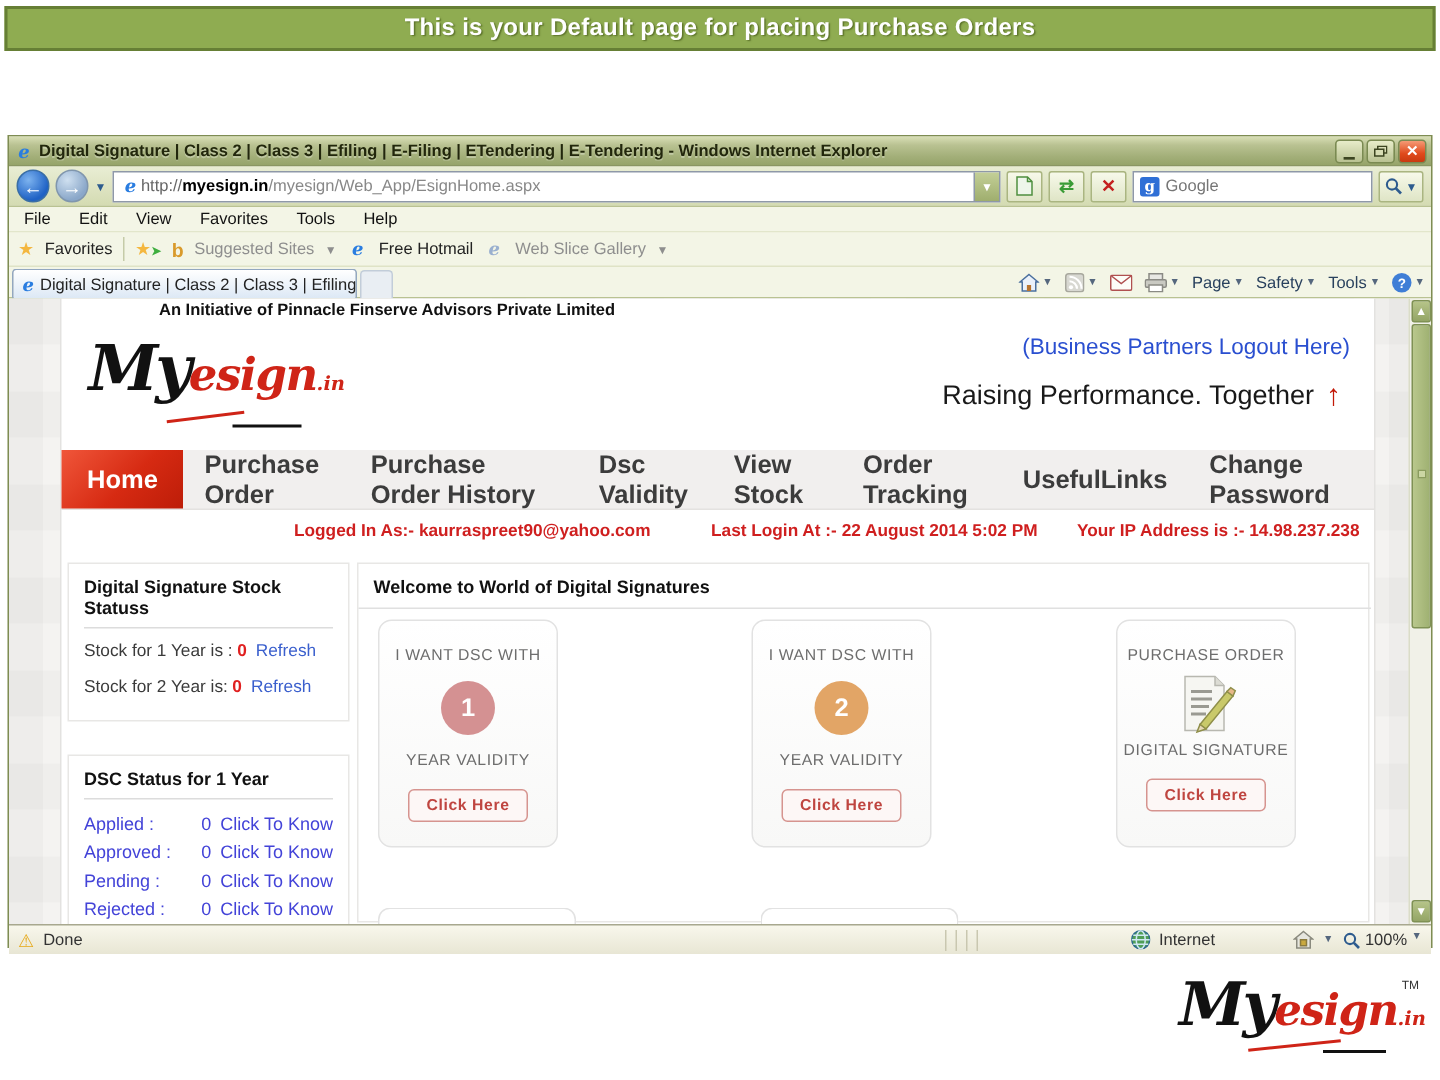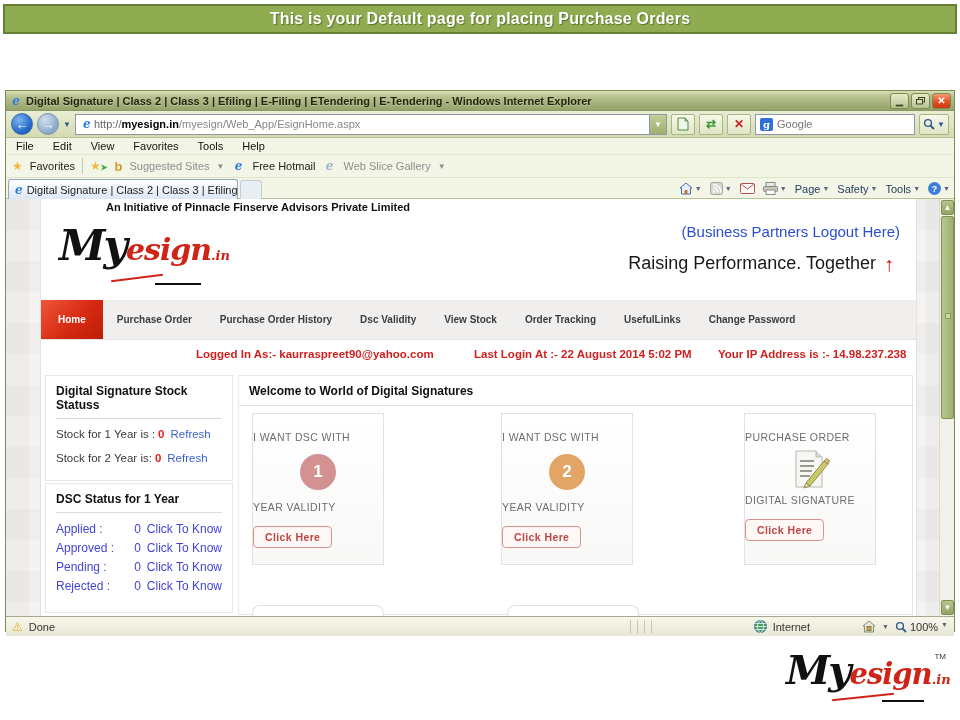--- a/index.html
+++ b/index.html
@@ -93,45 +93,45 @@
   .logo-my { font-size:42px; color:#111; letter-spacing:-2px; }
   .logo-esign { font-size:30px; color:#cf2417; letter-spacing:-1px; }
   .logo-in { font-size:13px; color:#cf2417; }
   .logo-swoosh { position:absolute; left:52px; top:52px; width:52px; height:2px; background:#cf2417; transform:rotate(-7deg); }
   .logo-uline { position:absolute; left:96px; top:58px; width:46px; height:2px; background:#111; }
   .tagline { position:absolute; right:22px; top:54px; font-size:18px; color:#191919; display:flex; align-items:center; gap:8px; }
   .uparrow { color:#c21807; font-size:20px; font-weight:bold; line-height:1; }
 
   
   .navbar { position:absolute; left:0; top:101px; width:875px; height:40px; background:#f1efee;
-    display:flex; align-items:stretch; font-size:10px; border-bottom:1px solid #e4e2e0; }
+    display:flex; align-items:stretch; font-size:17px; border-bottom:1px solid #e4e2e0;justify-content:flex-end; }
   .navitem { display:flex; align-items:center; padding:0 14px; color:#3c3c3c; font-weight:bold; cursor:pointer; }
   .navitem.active { background:linear-gradient(135deg,#f0563a,#d62a12 55%,#bd1d08); color:#fff; padding:0 17px; }
 
   .session { position:absolute; left:15px; top:144px; width:875px; height:24px; font-size:11.5px; font-weight:bold; color:#cf1f1f;margin-left:40px; }
   .session span { position:absolute; top:5px; white-space:nowrap; }
   .sess1 { left:100px; } .sess2 { left:378px; } .sess3 { left:622px; }
 
   
   .sbox { position:absolute; left:4px; width:188px; background:#fff; border:1px solid #e8e7e5; padding:8px 10px; }
-  .sbox1 { top:176px; height:106px; } .sbox2 { top:284px; height:130px; }
+  .sbox1 { top:176px; height:106px; } .sbox2 { top:304px; height:130px; }
   .sbox h3 { font-size:12px; color:#111; margin-bottom:6px; }
   .sbox .rule { height:1px; background:#dcdcdc; margin-bottom:9px; }
   .stockrow { font-size:11.5px; color:#3b3b3b; margin-bottom:12px; white-space:nowrap; }
   .stockrow .val { color:#e02020; font-weight:bold; margin:0 6px 0 3px; }
   .stockrow .act { color:#3a5fcd; cursor:pointer; }
   .dscrow { font-size:12px; color:#4343d8; font-weight:normal; margin-bottom:5px; display:flex; white-space:nowrap; }
   .dscrow .lbl { width:72px; } .dscrow .val { width:18px; text-align:right; margin-right:6px; } .dscrow .act { cursor:pointer; }
 
   
   .mainpanel { position:absolute; left:197px; top:176px; width:675px; height:240px; background:#fff; border:1px solid #e8e7e5; }
   .welcome { position:absolute; left:10px; top:8px; font-size:12px; font-weight:bold; color:#111; }
   .mainrule { position:absolute; left:0; top:29px; width:675px; height:1px; background:#e0e0e0; }
-  .card { position:absolute; top:37px; width:132px; height:152px; border:1px solid #e2e2e2; border-radius:0;
-    background:linear-gradient(#fff,#f8f8f7); padding-top:17px; }
+  .card { position:absolute; top:37px; width:120px; height:152px; border:1px solid #e2e2e2; border-radius:9px;
+    background:linear-gradient(#fff,#f8f8f7); text-align:center; padding-top:17px; }
   .card1 { left:13px; } .card2 { left:262px; } .card3 { left:505px; }
   .cardtop, .cardbottom { font-size:10.5px; color:#6d6d6d; letter-spacing:.4px; }
   .badge { width:36px; height:36px; border-radius:50%; margin:11px auto; color:#fff; font-size:17px; font-weight:bold;
     display:flex; align-items:center; justify-content:center; }
   .cardicon { width:44px; height:40px; margin:6px auto 5px; }
   .clickbtn { margin-top:13px; display:inline-block; font-size:10.5px; font-weight:bold; color:#bf4540;
     border:1px solid #d6948f; border-radius:4px; background:#fdf7f6; padding:4px 11px; letter-spacing:.4px; cursor:pointer; }
   .partial { position:absolute; top:229px; width:132px; height:11px; border:1px solid #e2e2e2; border-bottom:none;
     border-radius:8px 8px 0 0; background:#fff; }
   .p1 { left:13px; } .p2 { left:268px; }

